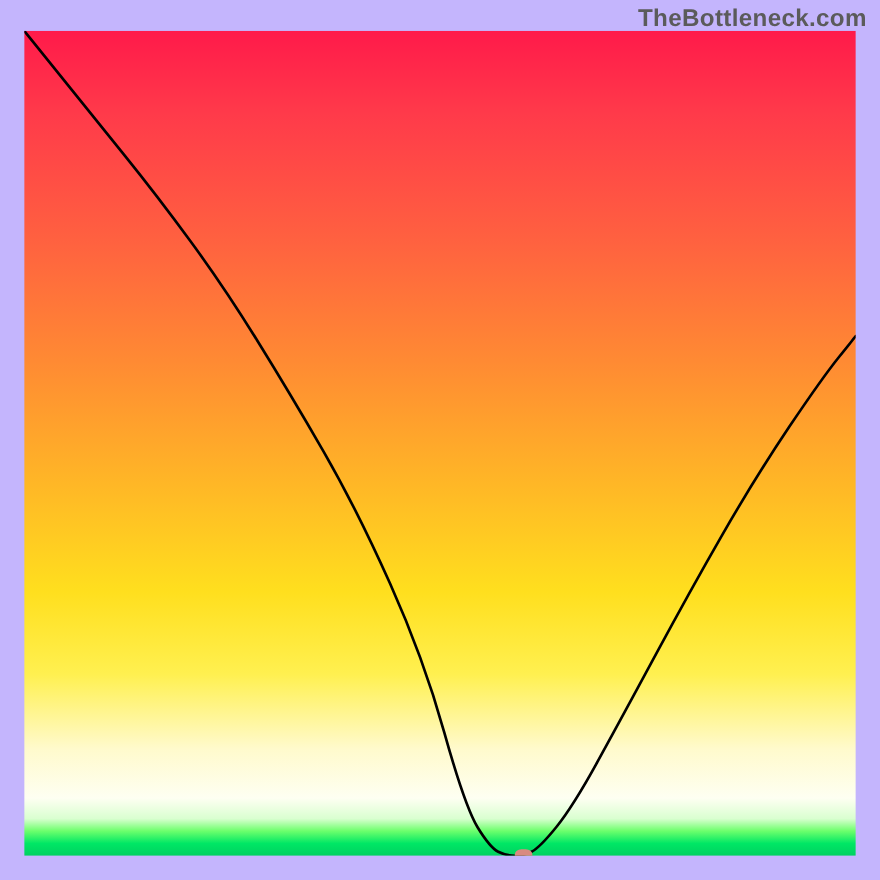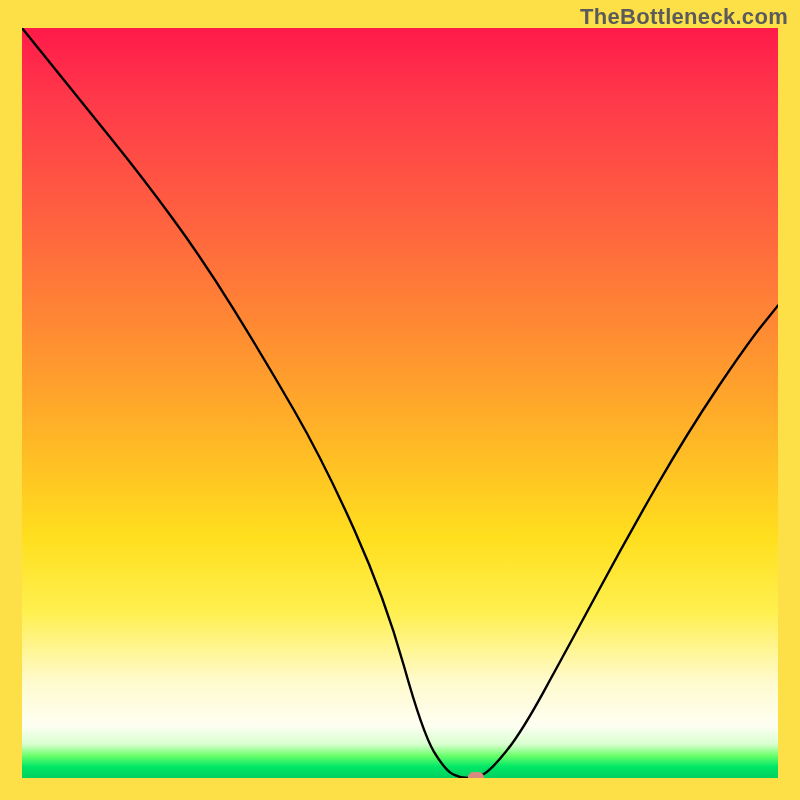--- a/index.html
+++ b/index.html
@@ -8,21 +8,21 @@
     width: 800px;
     height: 800px;
     background: #000;
     overflow: hidden;
     font-family: Arial, Helvetica, sans-serif;
   }
   .frame {
     position: relative;
     width: 800px;
     height: 800px;
-    background: #fde047;
+    background: #c4b5fd;
   }
   .watermark {
     position: absolute;
     top: 4px;
     right: 12px;
     color: #5b5b5b;
     font-size: 22px;
     font-weight: 600;
     letter-spacing: 0.3px;
     z-index: 20;

